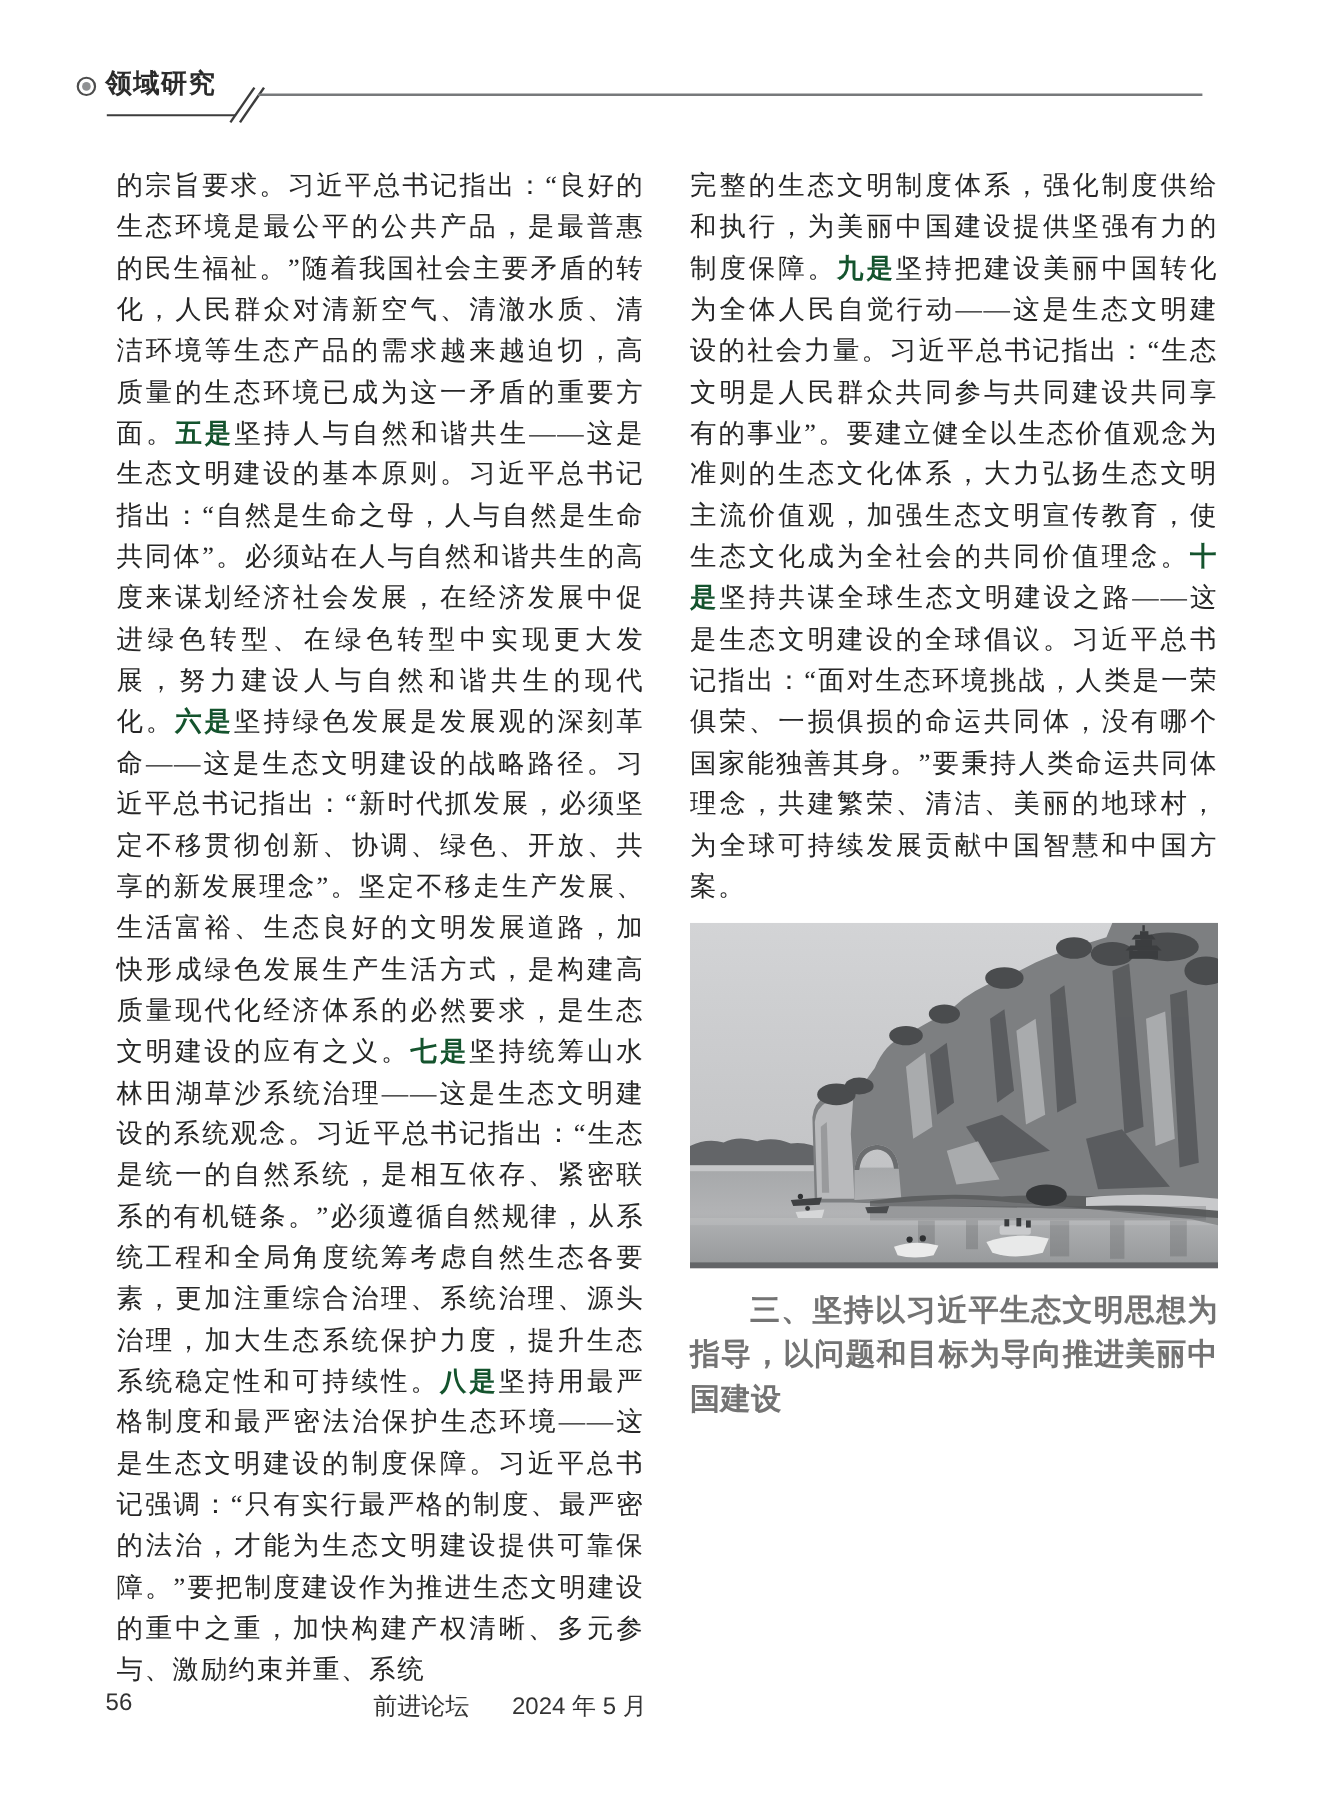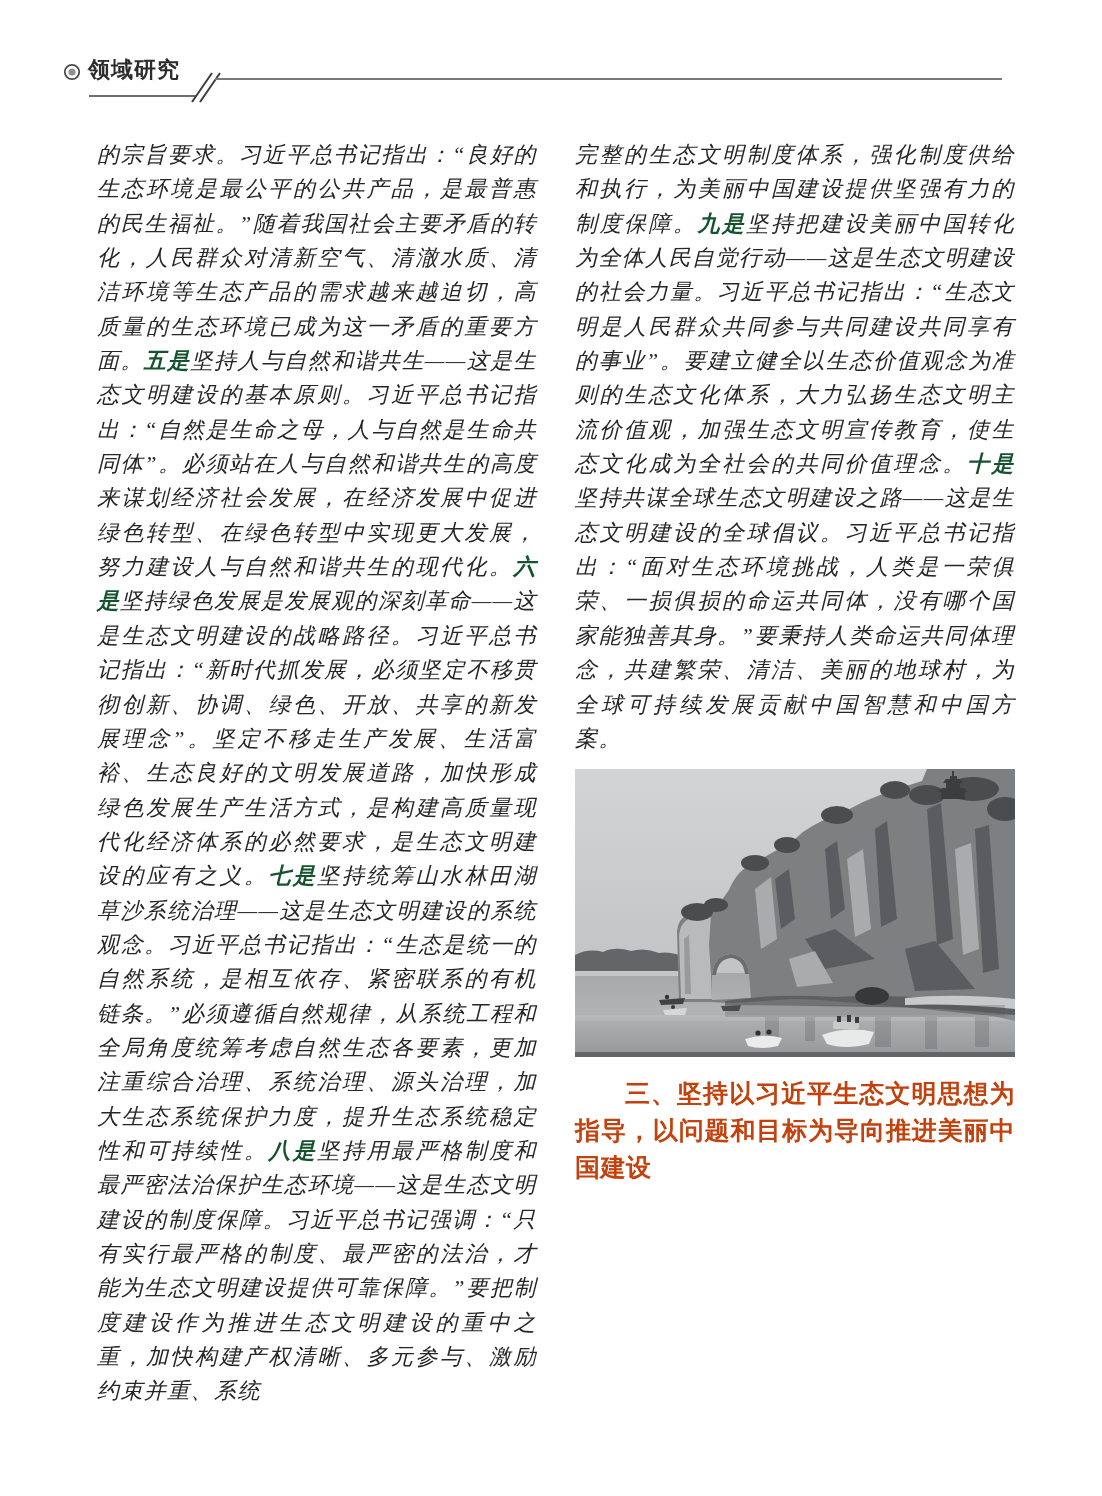--- a/index.html
+++ b/index.html
@@ -13,33 +13,33 @@
     position:absolute;left:88px;top:57px;
     font-family:"Liberation Sans",sans-serif;font-weight:700;
     font-size:22px;color:#2b2b2b;letter-spacing:1px;line-height:26px;
   }
   
   .col{position:absolute;top:138px;width:440px;}
   .col-left{left:97px;}
   .col-right{left:575px;}
   .body-text{
     margin:0;font-size:22px;line-height:34.35px;color:#262626;
-    text-align:justify;text-justify:inter-character;letter-spacing:1.4px;font-style:italic;
+    text-align:justify;text-justify:inter-character;letter-spacing:1.4px;
   }
   .body-text .b{
     font-weight:700;font-family:"Liberation Sans",sans-serif;color:#14532d;
   }
   .indent{text-indent:2em;margin-top:12px;}
   
   .photo{margin:13px 0 0 0;width:440px;height:288px;display:block;}
   .photo svg{display:block;}
   
   .section-heading{
-    margin:18px 0 0 0;font-family:Liberation Serif, serif;font-weight:700;
-    font-size:25px;line-height:37px;color:#c2410c;text-indent:2em;
+    margin:18px 0 0 0;font-family:Liberation Mono, monospace;font-weight:700;
+    font-size:25px;line-height:37px;color:#737373;text-indent:2em;
     text-align:justify;letter-spacing:0.5px;
   }
   
   .page-footer{position:absolute;left:0;top:1408px;width:1102px;height:30px;
     font-family:"Liberation Sans",sans-serif;color:#333;}
   .pageno{position:absolute;left:88px;top:0;font-size:20px;}
   .footer-center{position:absolute;left:0;top:0;width:850px;text-align:center;font-size:20px;}
   .footer-center .issue{margin-left:30px;}
 </style>
 </head>
@@ -164,14 +164,21 @@
           <rect x="280" y="248" width="4" height="6" fill="#3a3c3e"></rect>
         </g>
         <rect y="283" width="440" height="5" fill="#636568"></rect>
       </svg>
     </figure>
 
     <h2 class="section-heading">三、坚持以习近平生态文明思想为指导，以问题和目标为导向推进美丽中国建设</h2>
 
   </section>
 
+  <footer class="page-footer">
+    <span class="pageno">56</span>
+    <span class="footer-center">
+      <span>前进论坛</span>
+      <span class="issue">2024 年 5 月</span>
+    </span>
+  </footer>
 
 </div>
 
 </body></html>

